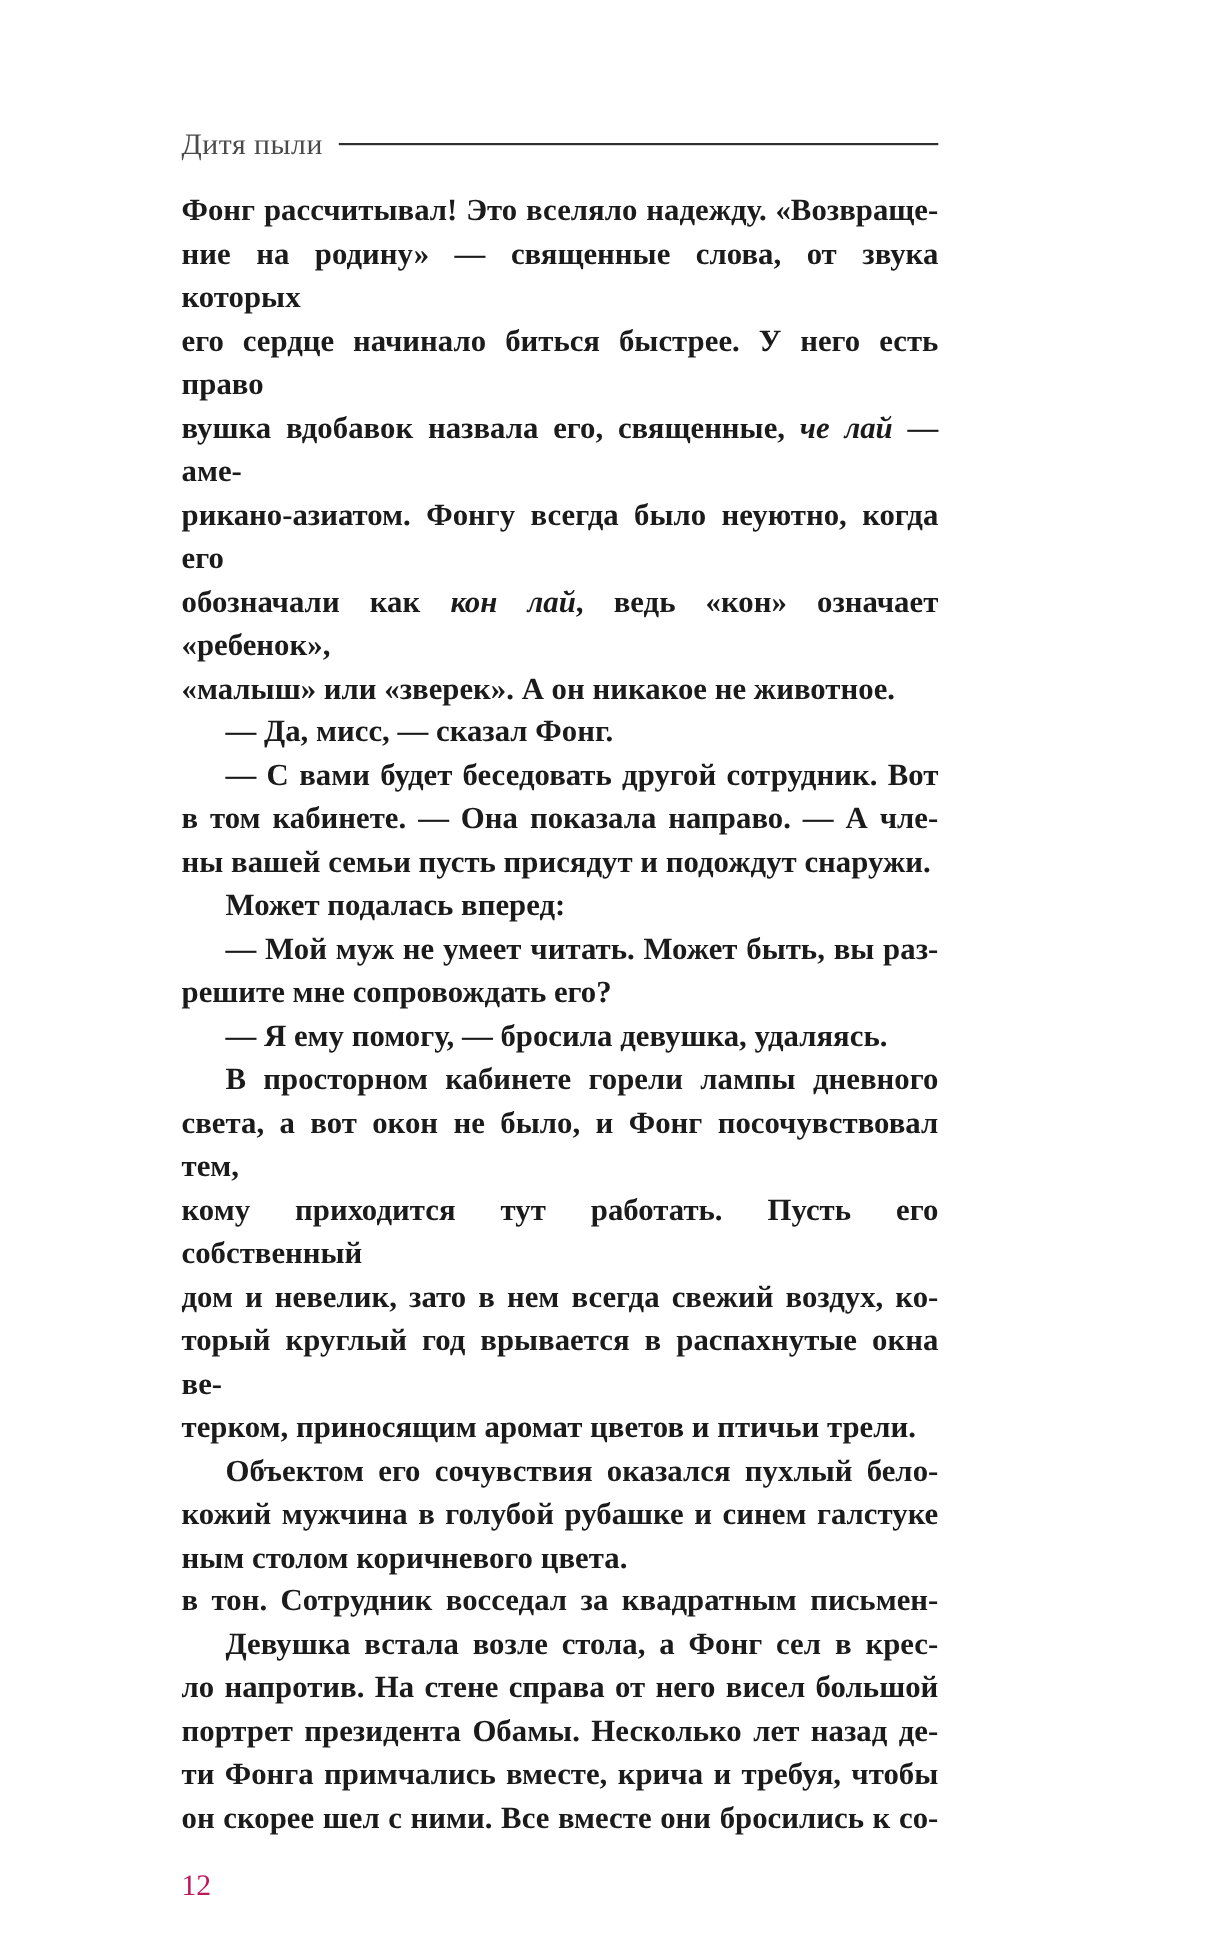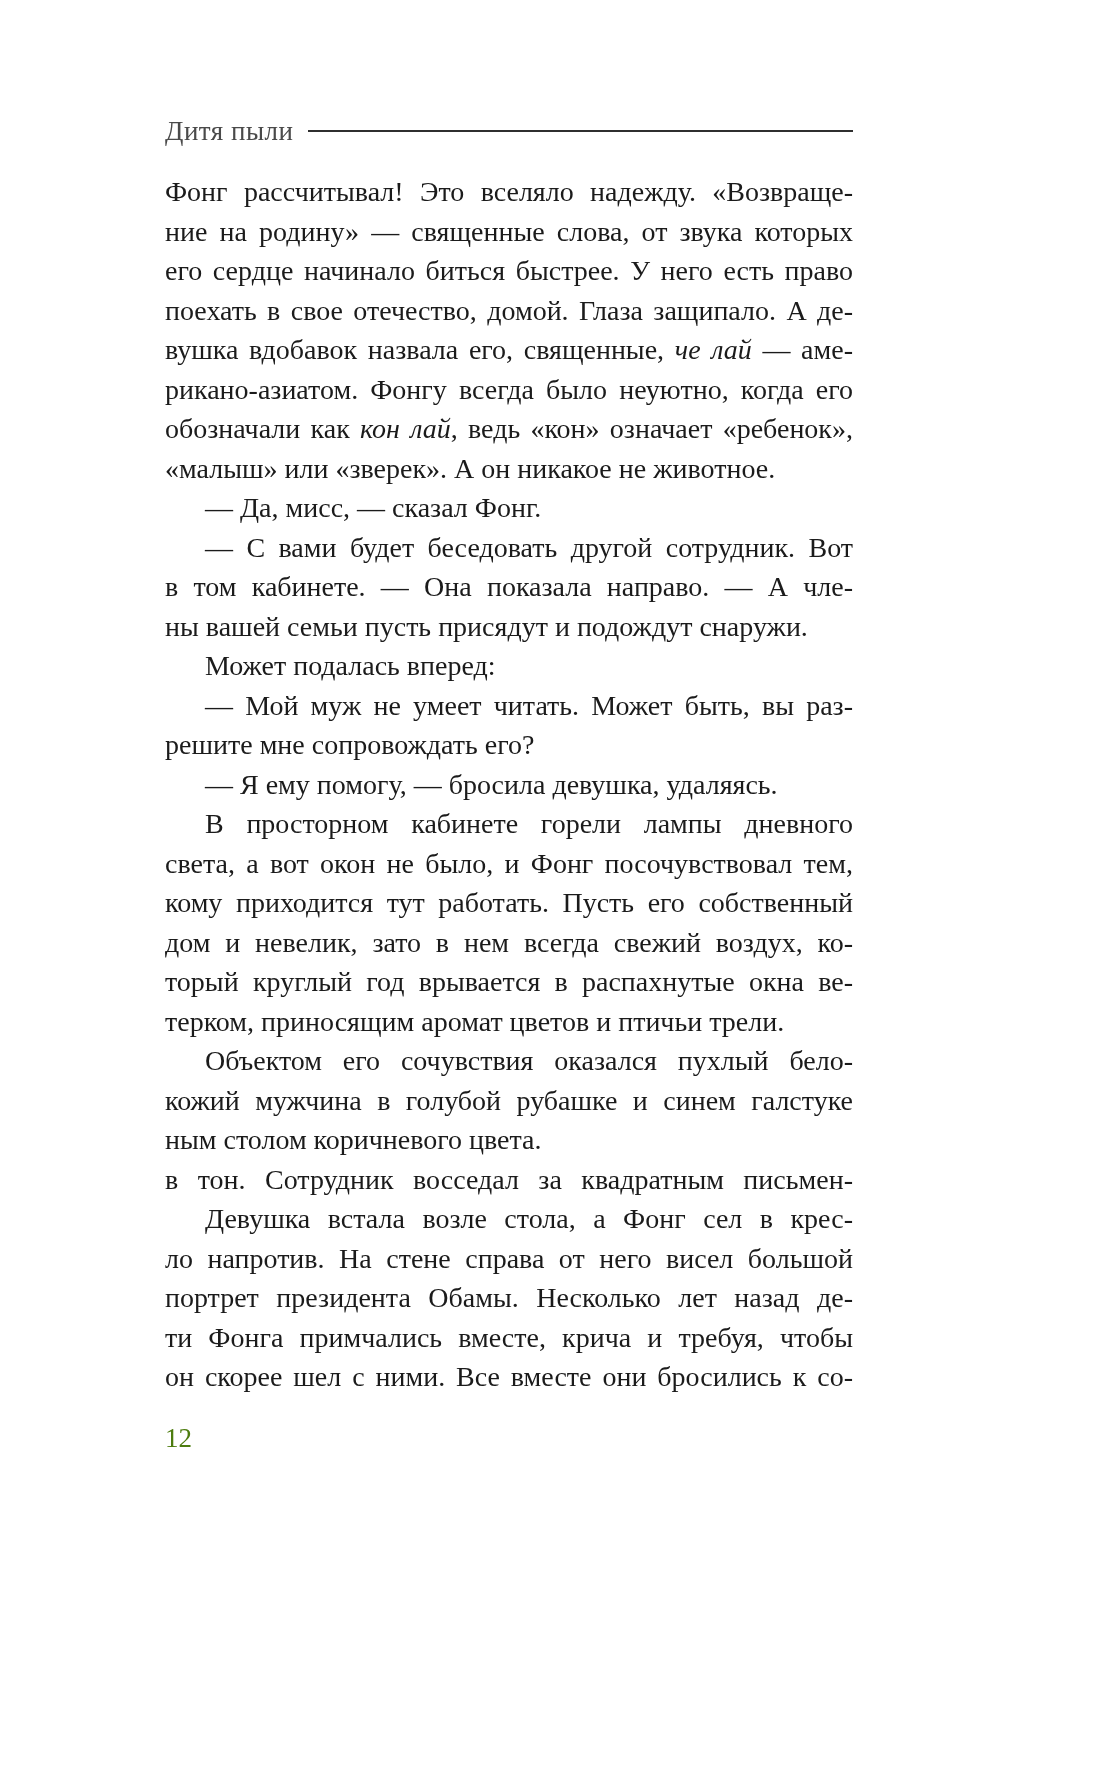--- a/index.html
+++ b/index.html
@@ -34,55 +34,54 @@
     flex: 1 1 auto;
     border-top: 2px solid #2f2f2f;
     margin-left: 14px;
     height: 0;
   }
   .body-text {
     margin-top: 28px;
     font-size: 28px;
     line-height: 39.5px;
   }
-  .para { margin: 0; }
+  .para { margin: 0; font-weight: bold; }
   .line {
     white-space: normal;
     text-align: left;
   }
   .line.j {
     text-align: justify;
     text-align-last: justify;
   }
   .line.indent {
     padding-left: 40px;
   }
   .it { font-style: italic; }
   .page-number {
     margin-top: 26px;
     font-size: 27px;
-    color: #4d7c0f;
+    color: #be185d;
   }
 </style>
 </head>
 <body>
 
 <div class="page-inner">
 
   <div class="running-header">
     <span class="title">Дитя пыли</span>
     <span class="rule"></span>
   </div>
 
   <div class="body-text">
       <div class="para">
         <div class="line j"><span>Фонг рассчитывал! Это вселяло надежду. «Возвраще-</span></div>
         <div class="line j"><span>ние на родину» — священные слова, от звука которых</span></div>
         <div class="line j"><span>его сердце начинало биться быстрее. У него есть право</span></div>
-        <div class="line j"><span>поехать в свое отечество, домой. Глаза защипало. А де-</span></div>
         <div class="line j"><span>вушка вдобавок назвала его, священные, </span><span class="it">че лай</span><span> — аме-</span></div>
         <div class="line j"><span>рикано-азиатом. Фонгу всегда было неуютно, когда его</span></div>
         <div class="line j"><span>обозначали как </span><span class="it">кон лай</span><span>, ведь «кон» означает «ребенок»,</span></div>
         <div class="line"><span>«малыш» или «зверек». А он никакое не животное.</span></div>
       </div>
       <div class="para">
         <div class="line indent"><span>— Да, мисс, — сказал Фонг.</span></div>
       </div>
       <div class="para">
         <div class="line indent j"><span>— С вами будет беседовать другой сотрудник. Вот</span></div>

